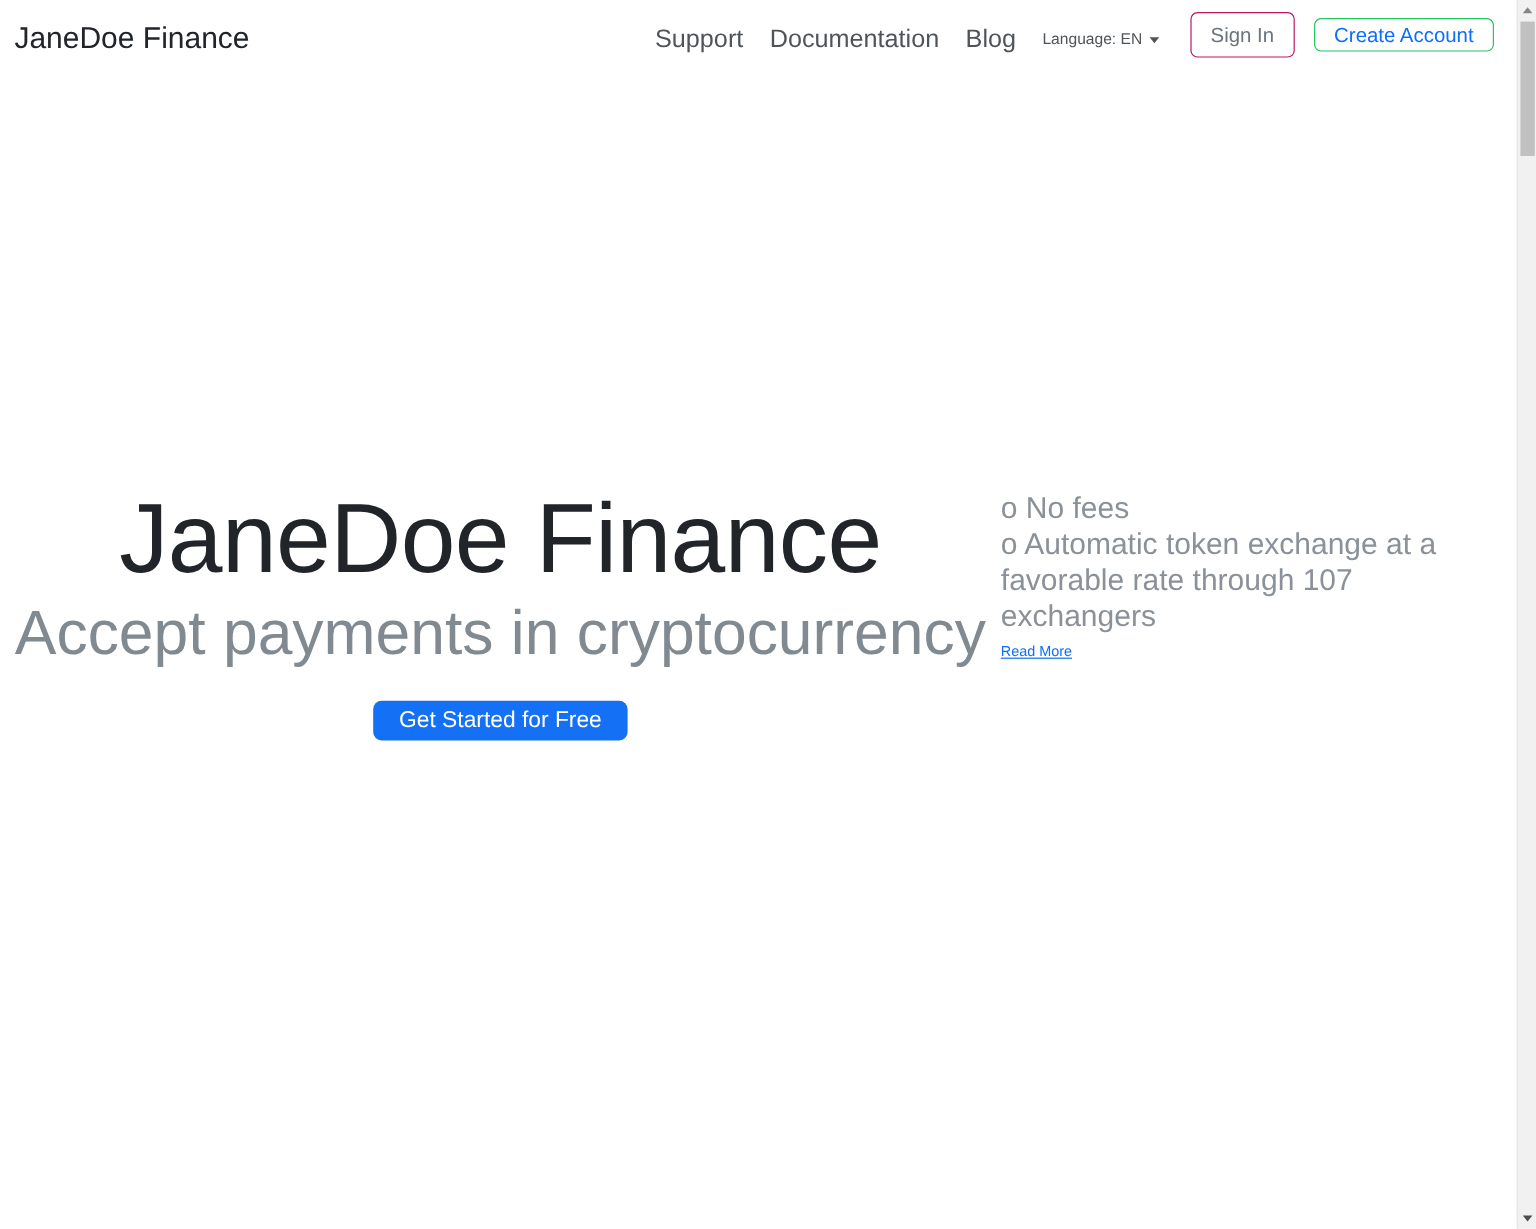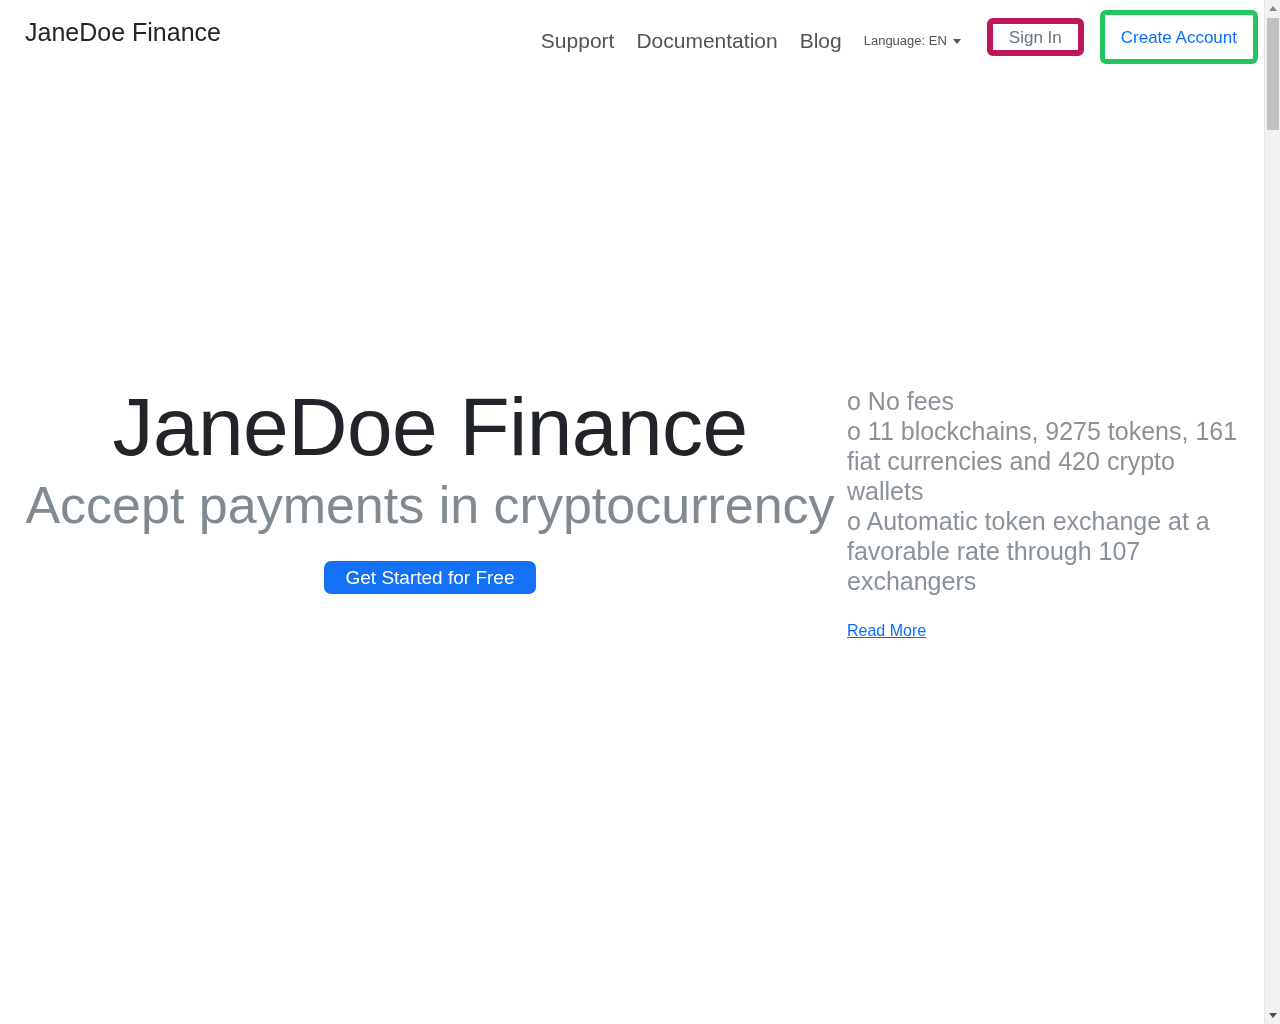--- a/index.html
+++ b/index.html
@@ -13,21 +13,21 @@
   body {
     font-family: "Liberation Sans", sans-serif;
     background: #ffffff;
     color: #212529;
     position: relative;
   }
 
   
   .viewport {
     position: absolute;
-    left: 13px;
+    left: 0;
     top: 0;
     width: 1264px;
     height: 1024px;
     background: #ffffff;
     overflow: hidden;
   }
 
   
   .navbar {
     position: absolute;
@@ -99,39 +99,39 @@
     display: inline-flex;
     align-items: center;
     justify-content: center;
     height: 38px;
     padding: 0 16px;
     margin-left: 15px;
     font-size: 17px;
     line-height: 1;
     color: #6c757d;
     background: transparent;
-    border: 6px solid #be185d;
+    border: 1px solid #be185d;
     border-radius: 6px;
     cursor: pointer;
     white-space: nowrap;
     font-family: "Liberation Sans", sans-serif;
   }
 
   .btn-outline-blue {
     display: inline-flex;
     align-items: center;
     justify-content: center;
-    height: 54px;
+    height: 28px;
     padding: 0 16px;
     margin-left: 16px;
     font-size: 17px;
     line-height: 1;
     color: #0d6efd;
     background: transparent;
-    border: 5px solid #22c55e;
+    border: 1px solid #22c55e;
     border-radius: 6px;
     cursor: pointer;
     white-space: nowrap;
     font-family: "Liberation Sans", sans-serif;
   }
 
   
   .hero {
     position: absolute;
     left: 0;
@@ -210,22 +210,22 @@
     color: #8a9199;
     font-weight: 400;
   }
 
   .bullet-o {
     color: #8a9199;
   }
 
   .read-more {
     display: inline-block;
-    margin-top: 25px;
-    font-size: 16px;
+    margin-top: 4px;
+    font-size: 12px;
     line-height: 20px;
     color: #0d6efd;
     text-decoration: underline;
     cursor: pointer;
   }
 
   
   .scrollbar {
     position: absolute;
     right: 0;
@@ -318,24 +318,20 @@
         <div class="hero-cta-wrap">
           <button class="btn-primary">Get Started for Free</button>
         </div>
       </div>
 
       <div class="hero-right">
         <ul class="feature-list">
           <li class="feature-item">
             <span class="bullet-o">o</span>
             <span>No fees</span>
-          </li>
-          <li class="feature-item">
-            <span class="bullet-o">o</span>
-            <span>11 blockchains, 9275 tokens, 161 fiat currencies and 420 crypto wallets</span>
           </li>
           <li class="feature-item">
             <span class="bullet-o">o</span>
             <span>Automatic token exchange at a favorable rate through 107 exchangers</span>
           </li>
         </ul>
 
         <a class="read-more" href="#">Read More</a>
       </div>
 

